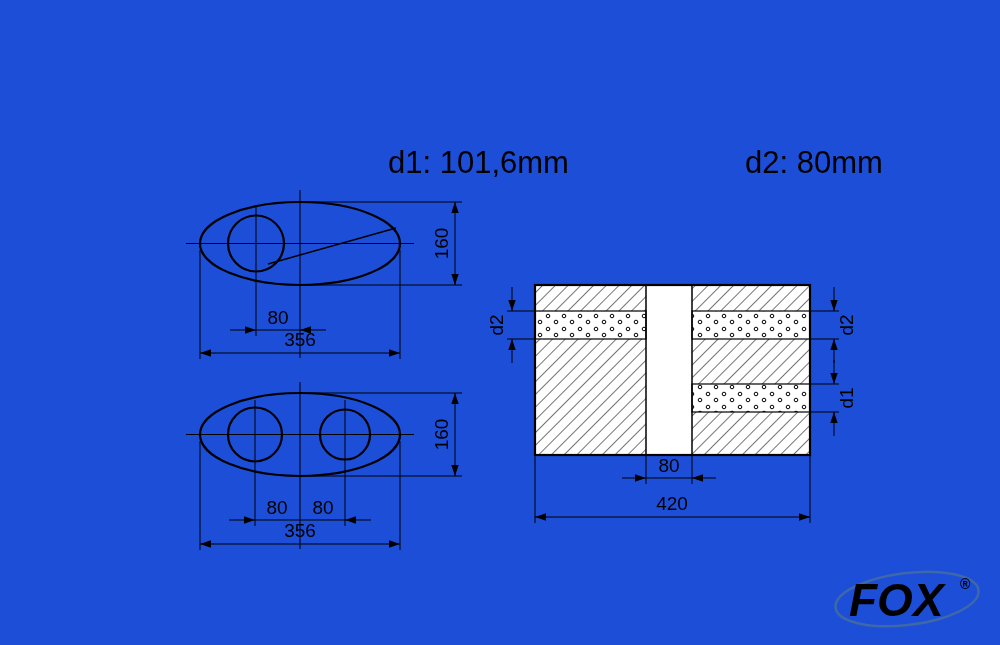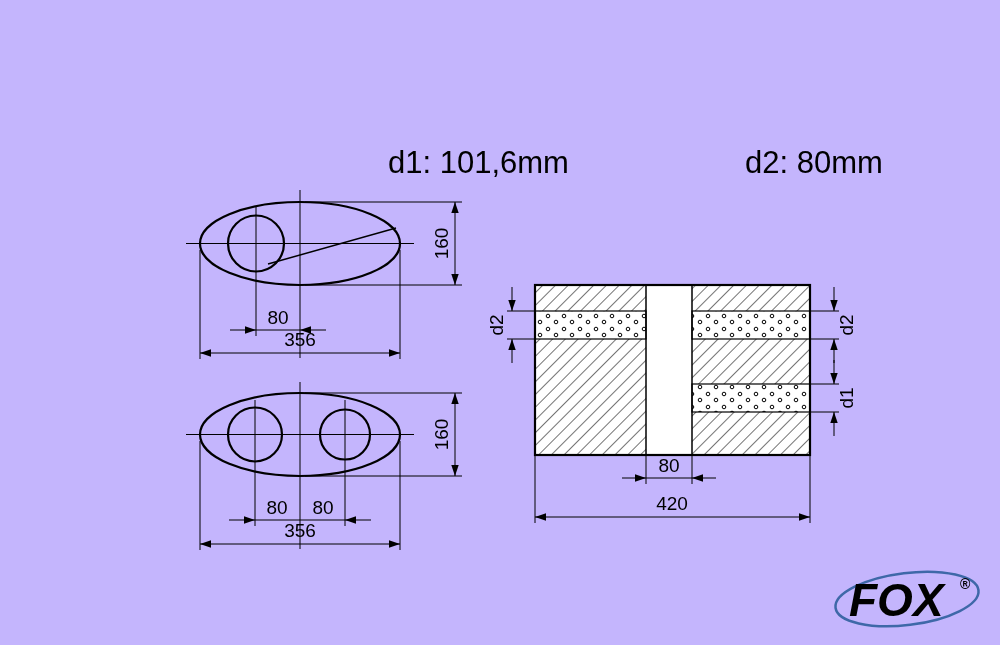--- a/index.html
+++ b/index.html
@@ -1,18 +1,18 @@
 <!DOCTYPE html>
 <html><head>
 <meta charset="utf-8">
 <style>
   html, body { margin: 0; padding: 0; background: #ffffff; }
   .stage {
     width: 1000px; height: 645px; position: relative;
-    background: #c4b5fd;
+    background: #1d4ed8;
     font-family: "Liberation Sans", sans-serif;
   }
   svg { display: block; }
   text {
     font-family: "Liberation Sans", sans-serif;
     fill: #000000;
   }
   .hdr  { font-size: 31px; }
   .dim  { font-size: 19px; text-anchor: middle; }
   .thick { stroke: #000; stroke-width: 2.2; fill: none; }

